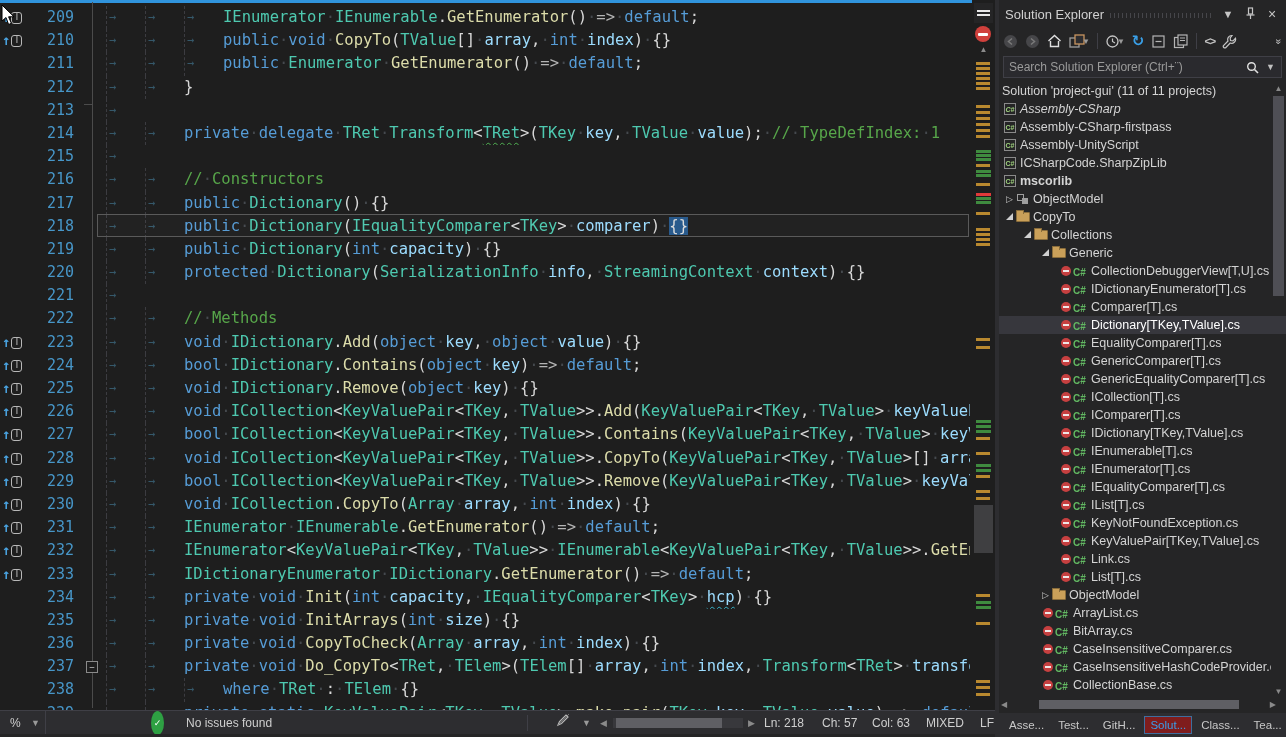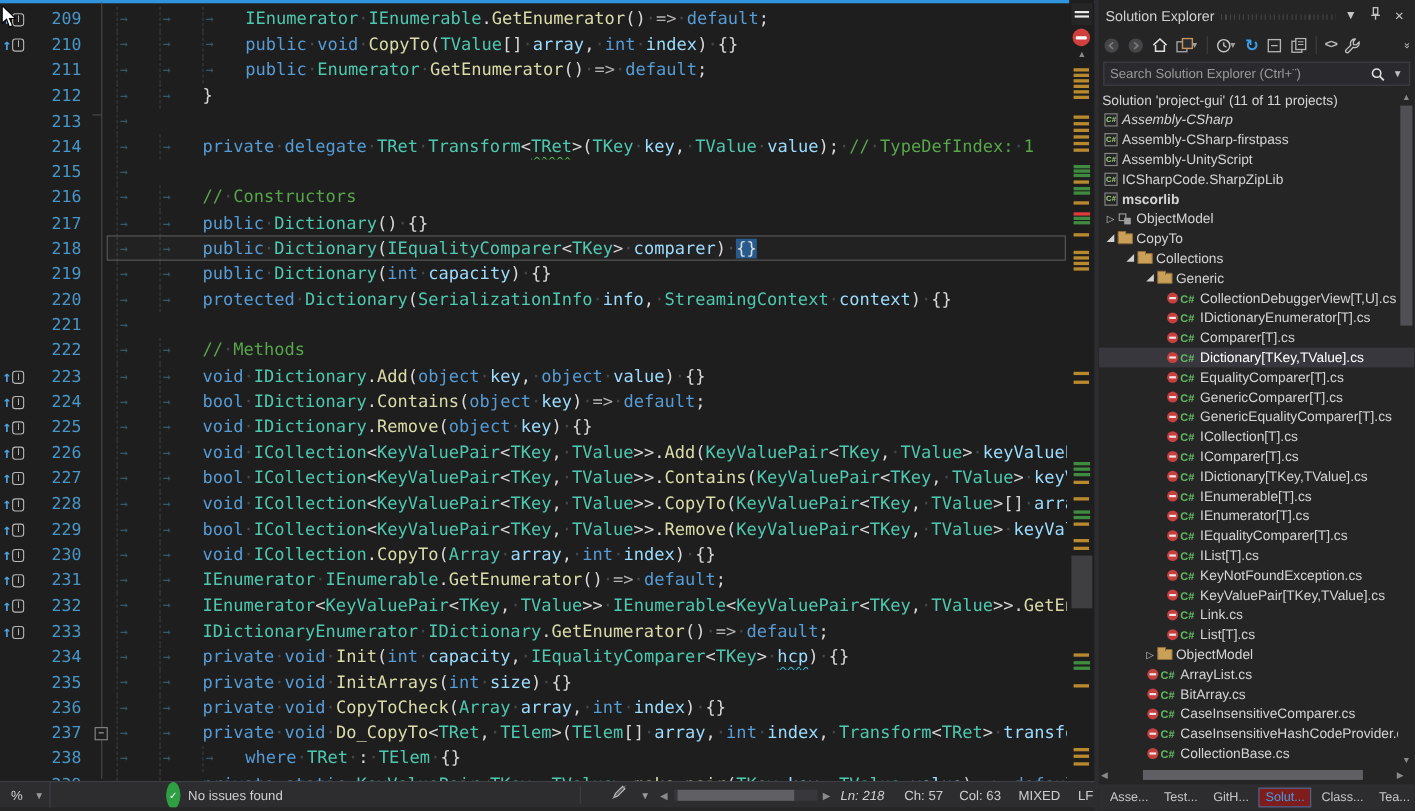--- a/index.html
+++ b/index.html
@@ -58,29 +58,29 @@
 
   
   #statusbar { position:absolute; left:0; top:710px; width:995px; height:24px; background:#2d2d30;
      border-top:1px solid #3f3f46; color:#cfcfcf; font-size:12px; }
   #statusbar .abs { position:absolute; top:0; height:24px; line-height:24px; }
   #zoom-box { left:0; width:46px; border-right:1px solid #3f3f46; }
   #zoom-box .pct { position:absolute; left:10px; }
   #zoom-box .car { position:absolute; right:5px; color:#9a9a9a; font-size:9px; }
   #issues-check { left:151px; top:6px; width:13px; height:13px; border-radius:50%; background:#2ea043;
      color:#fff; font-size:9px; line-height:13px; text-align:center; }
-  #issues-label { left:171px; }
+  #issues-label { left:186px; }
   .sdiv { position:absolute; top:4px; width:1px; height:16px; background:#3f3f46; }
   #pencil-ic { left:556px; top:5px; }
   #pencil-car { left:582px; color:#9a9a9a; font-size:9px; }
   #hs-left { left:600px; color:#8a8a8a; font-size:9px; }
   #hs-track { position:absolute; left:613px; top:7px; width:130px; height:10px; background:#38383c; }
   #hs-thumb { position:absolute; left:3px; top:0; width:106px; height:10px; background:#5f5f64; }
   #hs-right { left:748px; color:#8a8a8a; font-size:9px; }
-  #st-ln { left:764px;font-style:italic; } #st-ch { left:822px;text-align:right; } #st-col { left:872px; } #st-enc { left:926px; } #st-eol { left:980px; }
+  #st-ln { left:764px; } #st-ch { left:822px;text-align:right; } #st-col { left:872px; } #st-enc { left:926px; } #st-eol { left:980px; }
   #bottom-strip { position:absolute; left:0; top:734px; width:995px; height:3px; background:#252526; }
 
   
   #splitter { position:absolute; left:995px; top:0; width:4px; height:737px; background:#2d2d30; }
   #panel { position:absolute; left:999px; top:0; width:287px; height:737px; background:#252526; }
   #panel-title { position:relative; height:28px; color:#d0d0d0; font-size:13px; display:flex; align-items:center;
      padding:0 6px; gap:6px; }
   #panel-title .grip { flex:1; height:5px; margin-top:2px;
      background-image:repeating-linear-gradient(90deg,#46464a 0 1px,transparent 1px 4px);
      background-size:100% 2px; background-repeat:repeat-y; background-position:0 0, 0 3px; }

